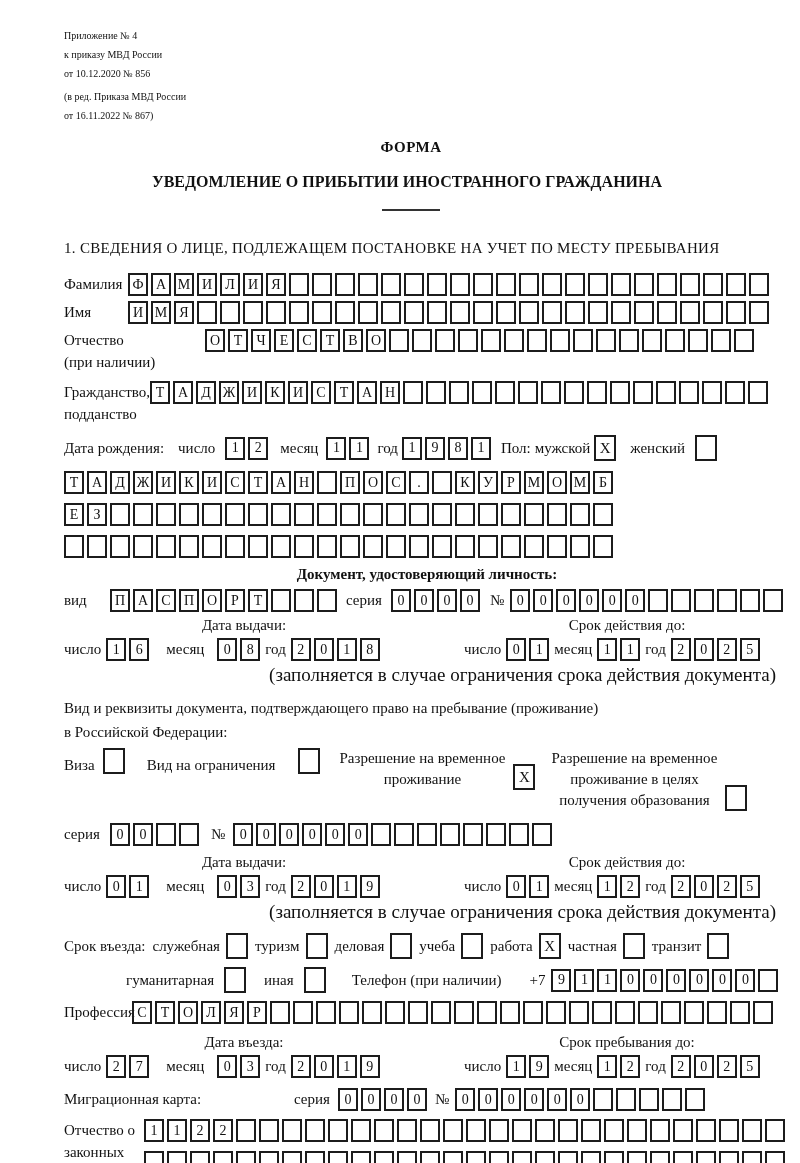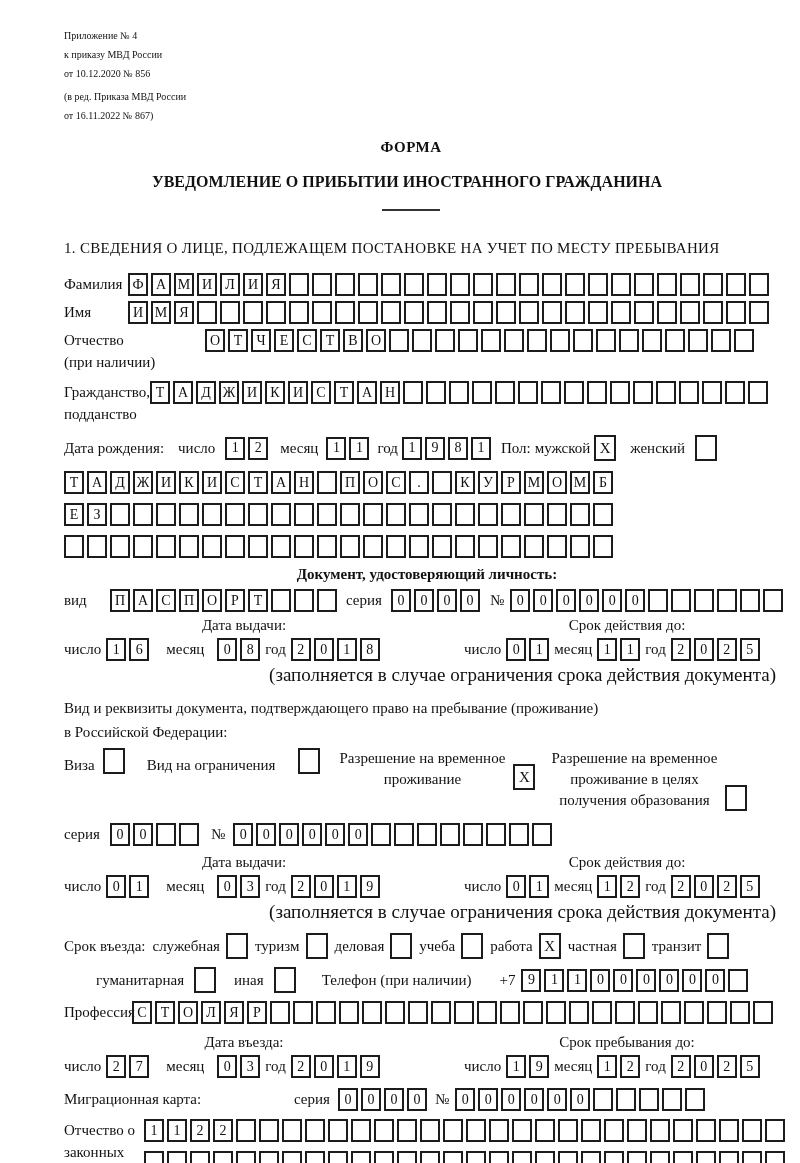--- a/index.html
+++ b/index.html
@@ -555,21 +555,21 @@
   </span>
   <span class="pair">
     <span>транзит</span>
     <span class="cells cb">
         <span class="cell"></span>
       </span>
   </span>
 </div>
 
 <div class="frow mb8">
-  <span style="margin-left:32px">гуманитарная</span>
+  <span style="margin-left:62px">гуманитарная</span>
   <span class="cells cb" style="margin-left:10px">
       <span class="cell"></span>
     </span>
   <span style="margin-left:18px">иная</span>
   <span class="cells cb" style="margin-left:10px">
       <span class="cell"></span>
     </span>
   <span style="margin-left:26px">Телефон (при наличии)</span>
   <span style="margin-left:28px">+7</span>
   <span class="cells" style="margin-left:6px">

